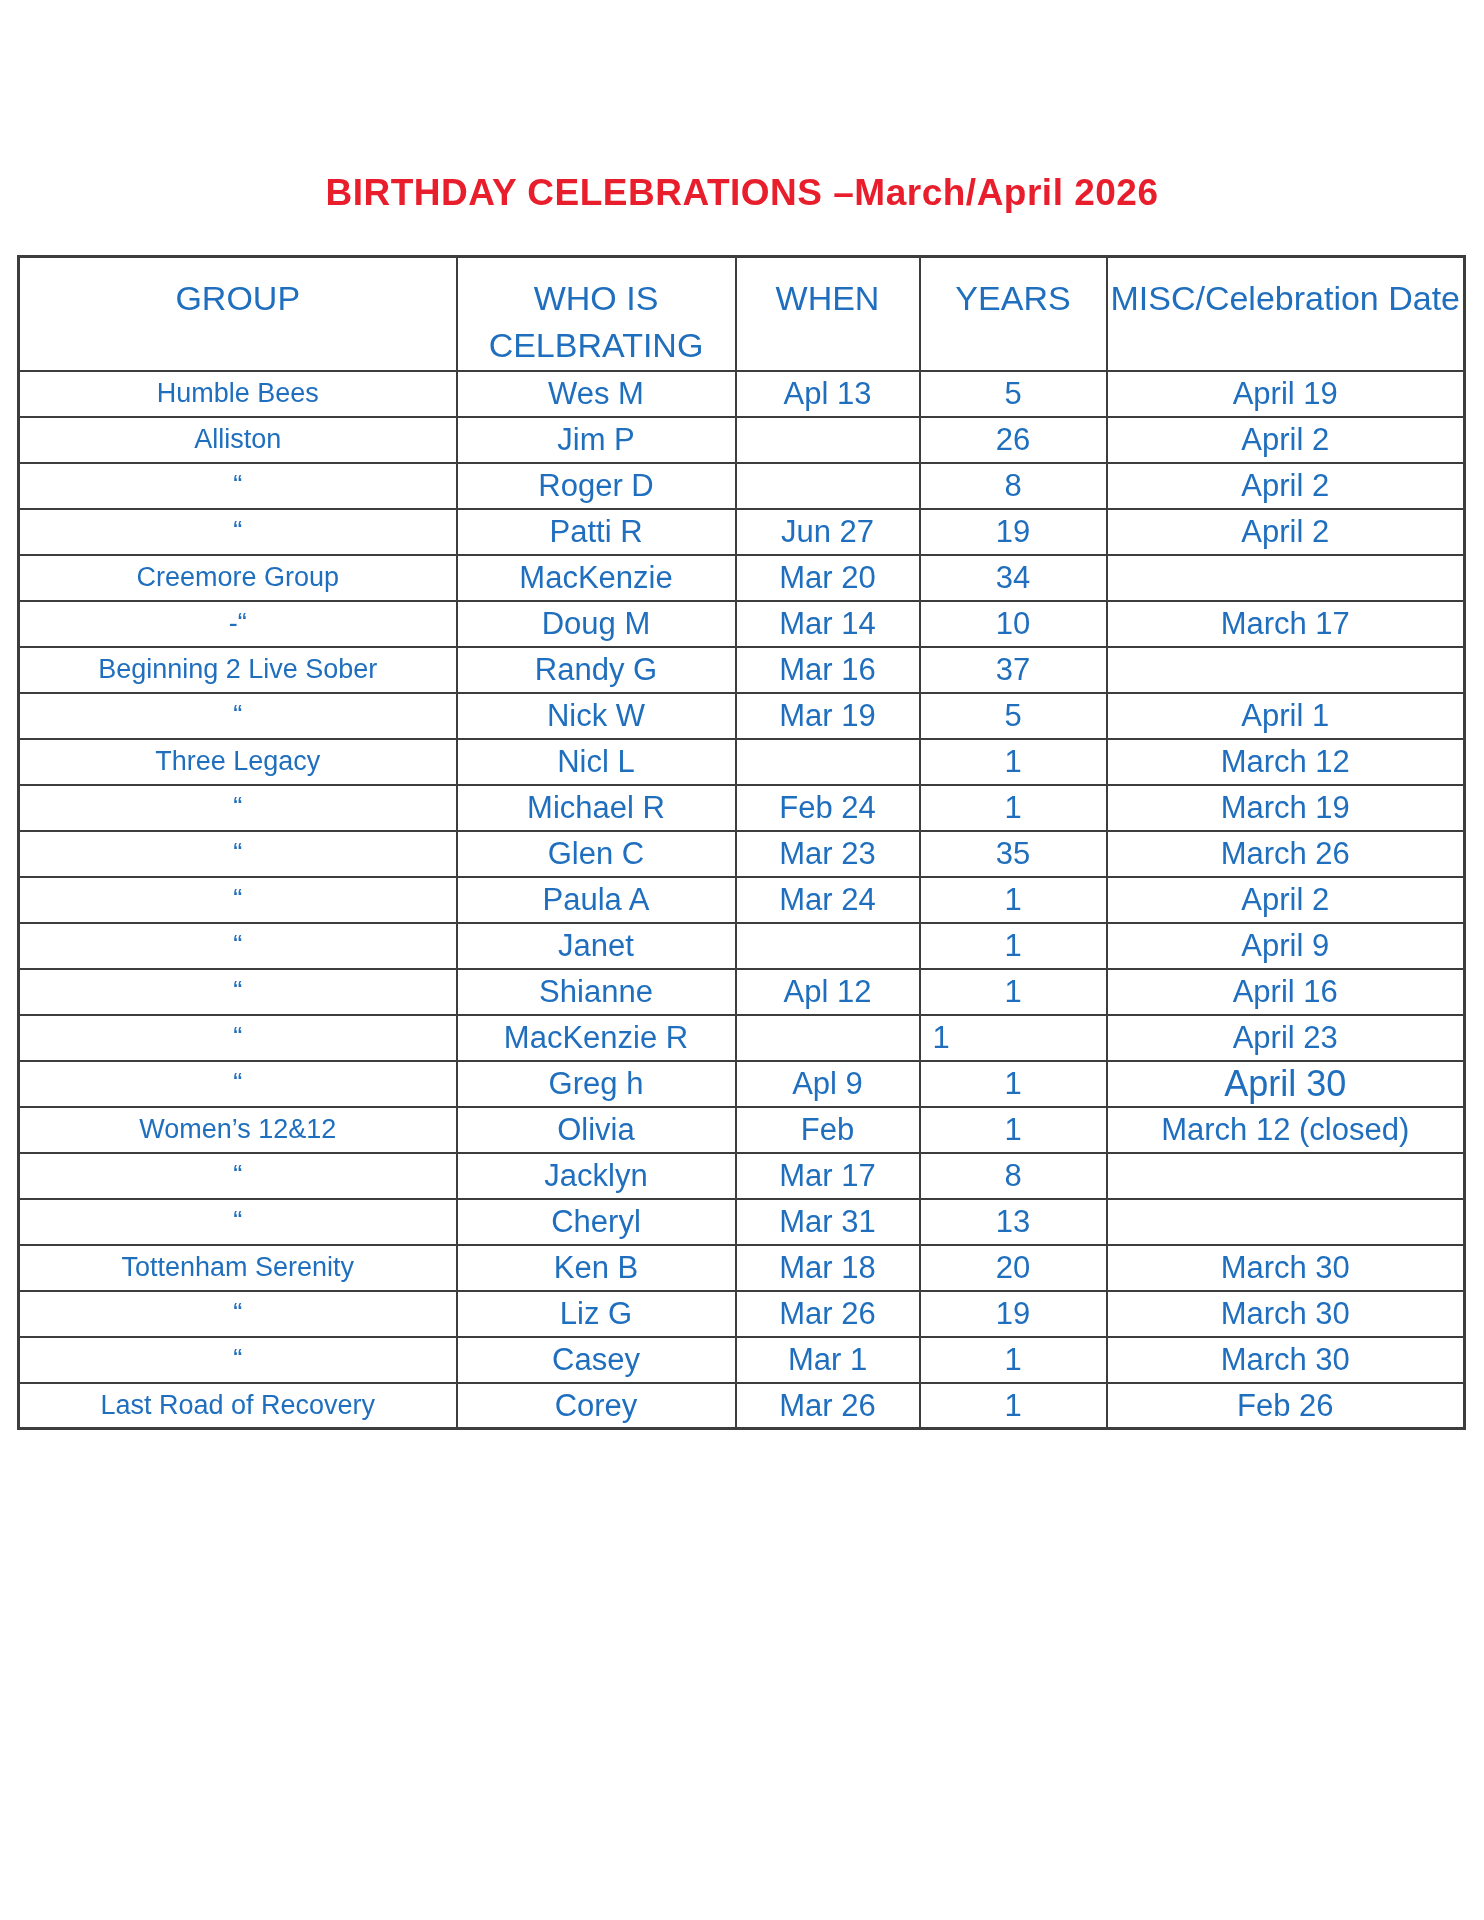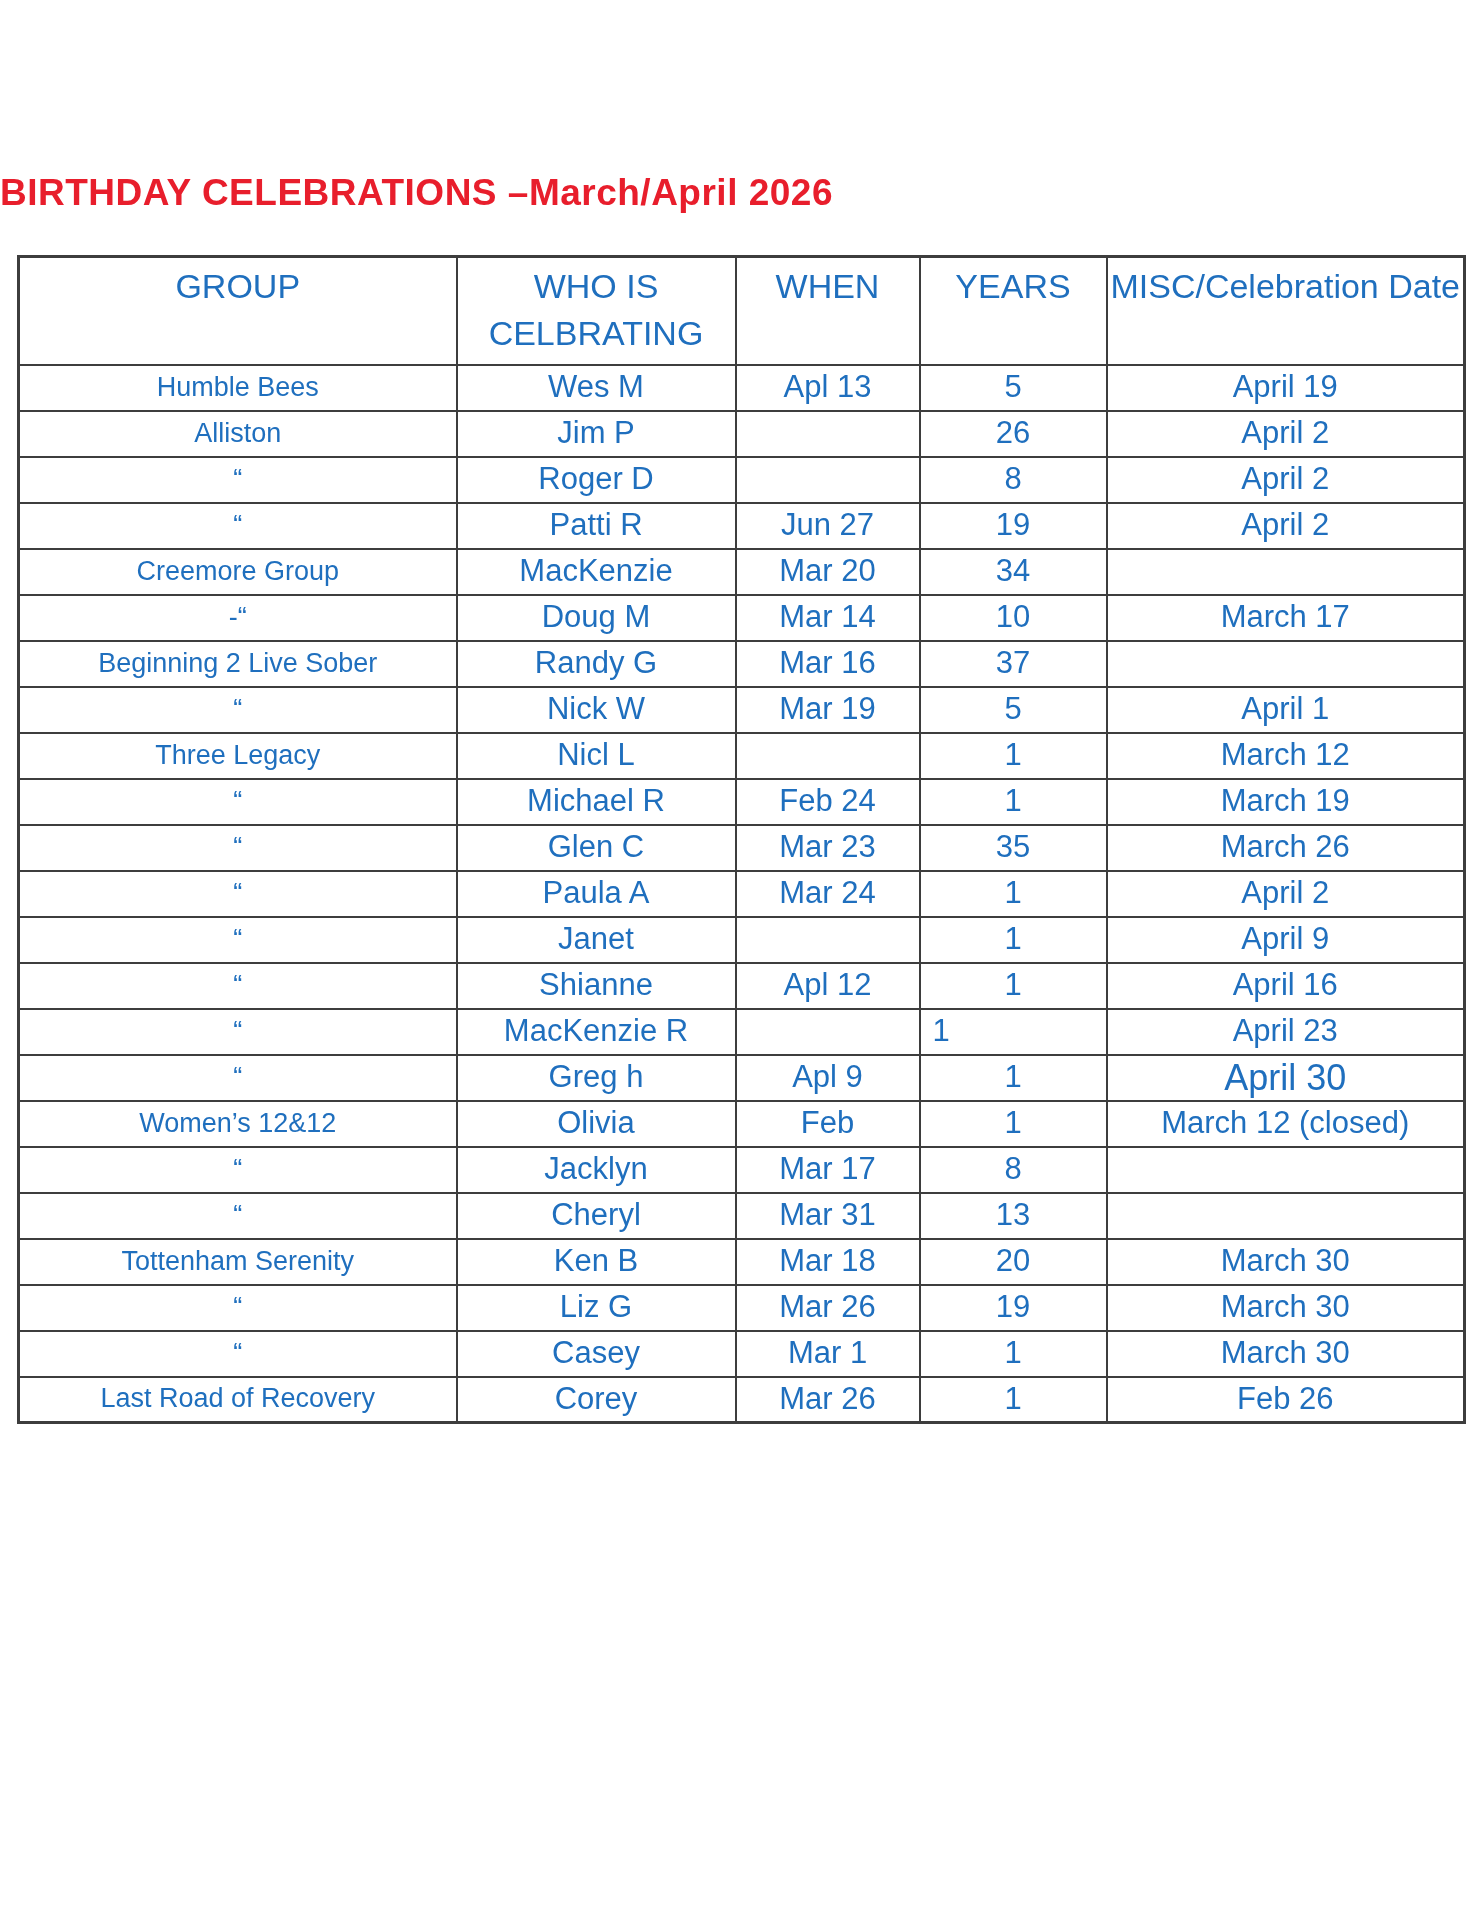--- a/index.html
+++ b/index.html
@@ -10,21 +10,21 @@
     background: #ffffff;
     font-family: "Liberation Sans", sans-serif;
     overflow: hidden;
   }
   .title {
     position: absolute;
     top: 172px;
     left: 0;
     width: 100%;
     margin: 0;
-    text-align: left;
+    text-align: center;
     color: #e81e2c;
     font-size: 37px;
     font-weight: 700;
     letter-spacing: 0.5px;
   }
   table.bday {
     position: absolute;
     left: 17px;
     top: 255px;
     width: 1446px;
@@ -33,21 +33,21 @@
     border: 3px solid #3d3d3d;
   }
   table.bday th, table.bday td {
     border: 2px solid #3d3d3d;
     overflow: hidden;
   }
   thead tr { height: 108px; }
   tbody tr { height: 46px; }
   th {
     vertical-align: top;
-    padding-top: 5px;
+    padding-top: 17px;
     font-size: 34px;
     font-weight: 400;
     color: #1f6fbe;
     line-height: 1.38;
   }
   td {
     text-align: center;
     vertical-align: middle;
     color: #1f6fbe;
     padding: 0;

